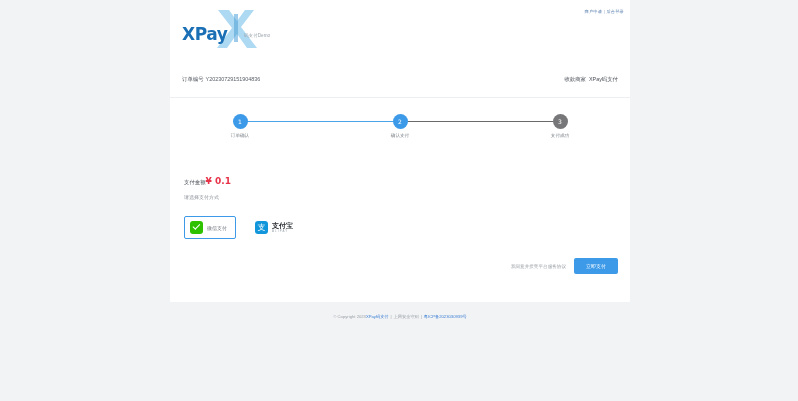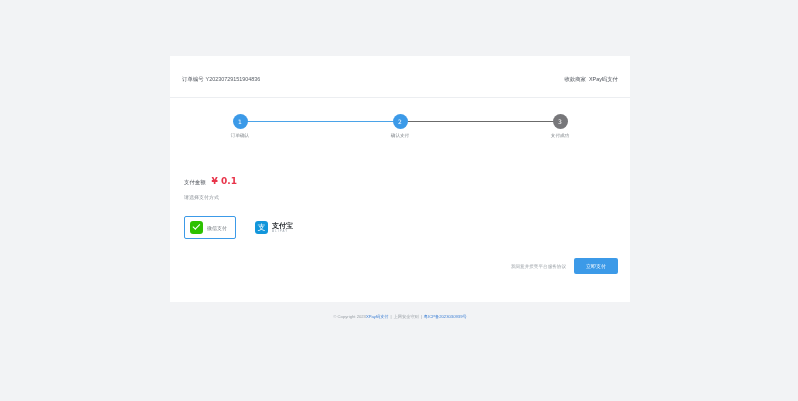--- a/index.html
+++ b/index.html
@@ -186,21 +186,21 @@
   .step-label.on { color: #5b6views; }
 
   
   .amount-row {
     position: absolute;
     left: 14px;
     top: 120px;
     height: 14px;
     display: flex;
     align-items: baseline;
-    gap: 6px;
+    gap: 0;
   }
   .amount-label {
     font-size: 5.4px;
     color: #4a4f57;
     white-space: nowrap;
   }
   .amount-value {
     font-size: 9px;
     color: #e8344a;
     font-weight: bold;
@@ -350,20 +350,35 @@
   .page-footer .brand { color: #3c7fd4; }
   .page-footer .icp   { color: #3c7fd4; }
   .page-footer .sep2  { padding: 0 2px; }
 </style>
 </head>
 <body>
 
 <div class="viewport">
   <div class="page">
 
+    <div class="header">
+
+      <div class="header-links">
+        <span>商户申请</span><span class="sep">|</span><span>后台登录</span>
+      </div>
+
+      <div class="logo-wrap">
+        <svg class="logo-x" viewBox="0 0 44 42">
+          <path d="M4 2 L18 20 L3 40 L13 40 L23 26 L33 40 L43 40 L27 19 L40 2 L31 2 L23 13 L15 2 Z" fill="#7fc4ec" opacity="0.75"></path>
+          <path d="M20 6 L24 6 L24 34 L20 34 Z" fill="#2f8fd0" opacity="0.55"></path>
+        </svg>
+        <div class="logo-text">XPay</div>
+        <div class="logo-sub">码支付Demo</div>
+      </div>
+    </div>
 
     <div class="card">
 
       <div class="order-row">
         <div class="order-no">
           <span class="label">订单编号</span><span class="value">Y20230729151904836</span>
         </div>
         <div class="merchant">
           <span class="label">收款商家</span><span class="value">XPay码支付</span>
         </div>

